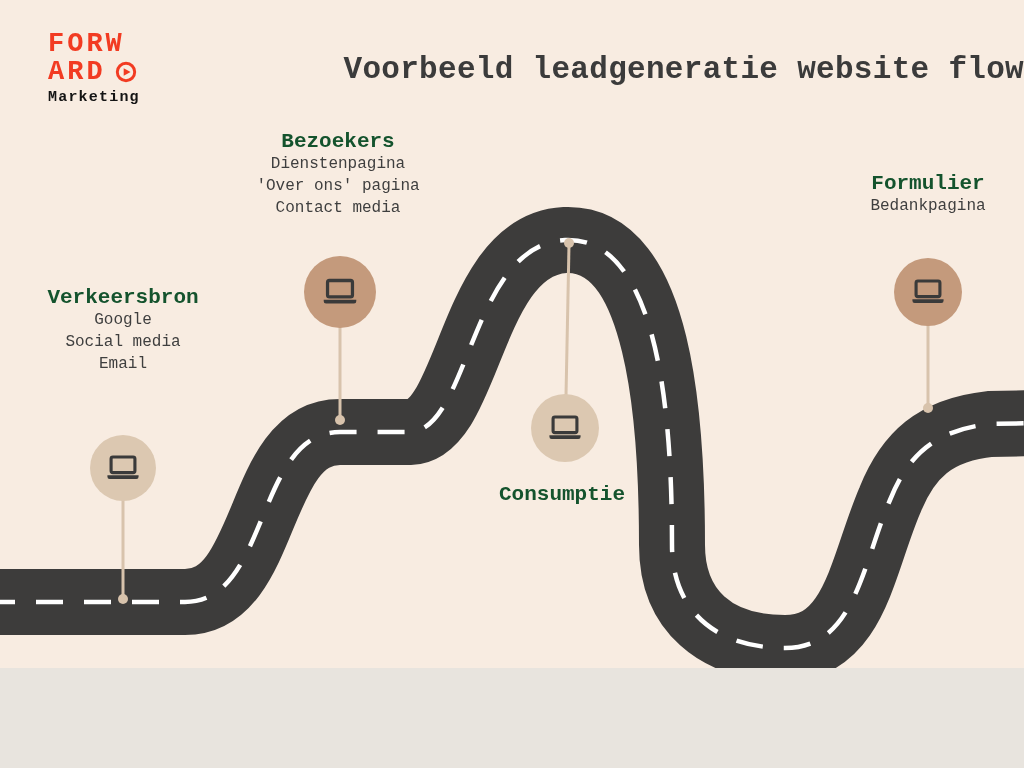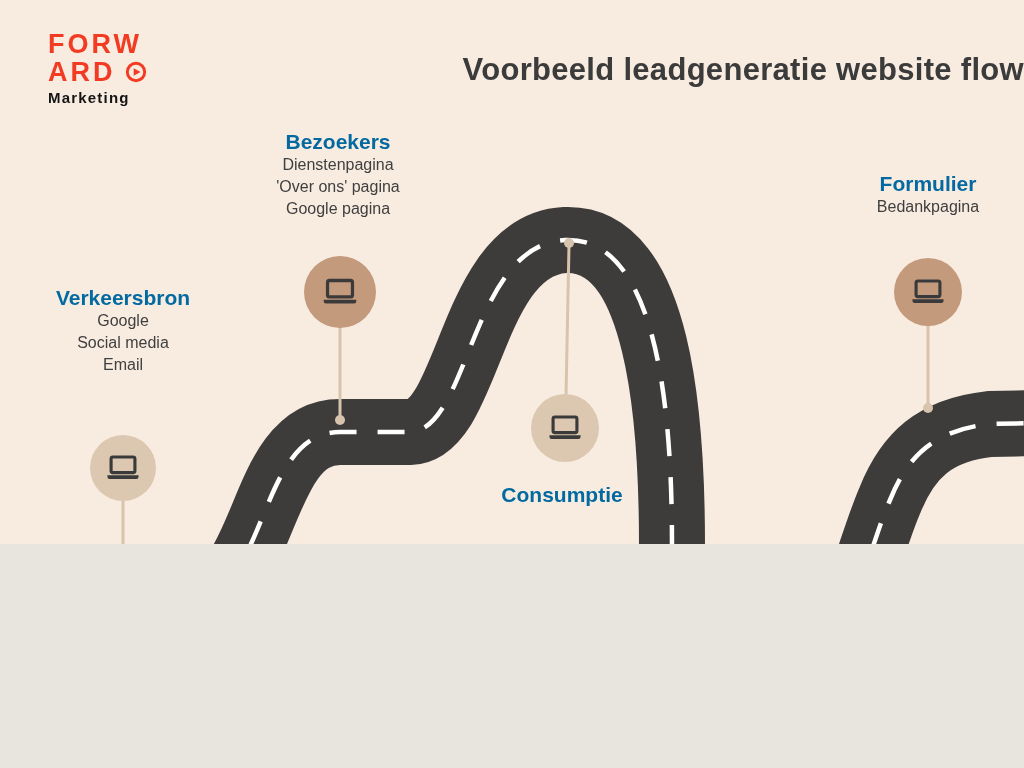--- a/index.html
+++ b/index.html
@@ -1,33 +1,33 @@
 <!DOCTYPE html>
 <html><head>
 <meta charset="utf-8">
 <style>
   html,body{margin:0;padding:0;background:#e8e4de;}
   .canvas{
-    position:relative;width:1024px;height:544px;overflow:hidden;
+    position:relative;width:1024px;height:668px;overflow:hidden;
     background:#f8ece1;
-    font-family:Liberation Sans, sans-serif;
+    font-family:Liberation Mono, monospace;
   }
   .scene{position:absolute;left:0;top:0;width:1024px;height:768px;}
   .title{
     position:absolute;left:126px;top:52px;width:898px;
     text-align:right;font-size:31px;font-weight:800;color:#3b3b3b;
     letter-spacing:.3px;
   }
   .logo{position:absolute;left:48px;top:30px;line-height:1;}
   .logo-line{font-size:27px;font-weight:800;color:#f23b22;letter-spacing:3px;line-height:28px;}
   .logo-line2{display:flex;align-items:center;gap:8px;}
   .logo-play{display:inline-block;width:22px;height:22px;margin-left:1px;}
   .logo-tagline{font-size:15px;font-weight:700;color:#141414;letter-spacing:1.2px;margin-top:4px;}
   .milestone-label{position:absolute;text-align:center;color:#3b3b3b;}
-  .milestone-title{font-size:21px;font-weight:700;color:#0369a1;}
+  .milestone-title{font-size:21px;font-weight:700;color:#14532d;}
   .milestone-items{font-size:16px;line-height:22px;color:#3f3f3f;}
   #label-verkeersbron{left:13px;top:286px;width:220px;}
   #label-bezoekers{left:208px;top:130px;width:260px;}
   #label-consumptie{left:452px;top:483px;width:220px;}
   #label-formulier{left:818px;top:172px;width:220px;}
 </style>
 </head>
 <body>
 
 <div class="canvas">
@@ -94,21 +94,21 @@
       <div>Social media</div>
       <div>Email</div>
     </div>
   </div>
 
   <div class="milestone-label" id="label-bezoekers">
     <div class="milestone-title">Bezoekers</div>
     <div class="milestone-items">
       <div>Dienstenpagina</div>
       <div>'Over ons' pagina</div>
-      <div>Google pagina</div>
+      <div>Contact media</div>
     </div>
   </div>
 
   <div class="milestone-label" id="label-consumptie">
     <div class="milestone-title">Consumptie</div>
   </div>
 
   <div class="milestone-label" id="label-formulier">
     <div class="milestone-title">Formulier</div>
     <div class="milestone-items">

